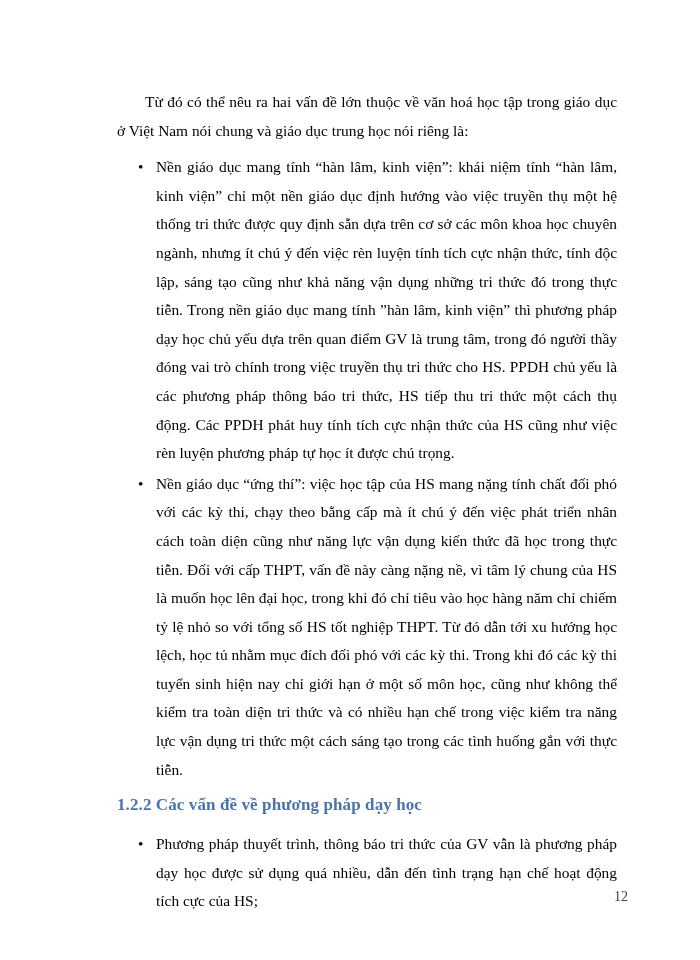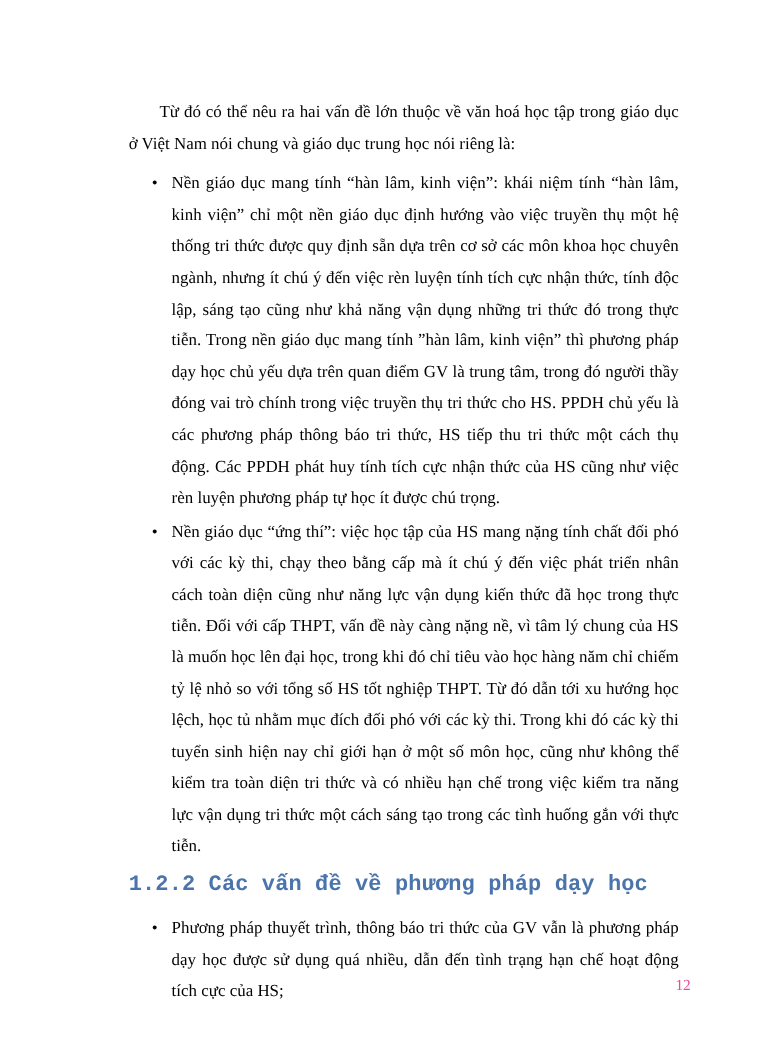--- a/index.html
+++ b/index.html
@@ -55,35 +55,35 @@
   .bullet-item .bullet-mark {
     position: absolute;
     left: 21px;
     top: 0;
     font-size: 15.4px;
     line-height: 28.6px;
   }
   .spacer-sm { height: 6px; }
   .spacer-md { height: 10px; }
   .section-heading {
-    font-family: Liberation Mono, monospace;
+    font-family: Liberation Serif, serif;
     font-weight: bold;
-    font-size: 20px;
+    font-size: 17px;
     line-height: 22px;
     color: #4a74ab;
     letter-spacing: 0.1px;
     margin: 0;
   }
   .page-number {
     position: absolute;
     right: 72px;
     top: 888px;
     font-size: 14px;
     line-height: 18px;
-    color: #ec4899;
+    color: #404040;
     text-align: right;
   }
 </style>
 </head>
 <body>
 
 <div class="page">
 
   <div class="content">
 

